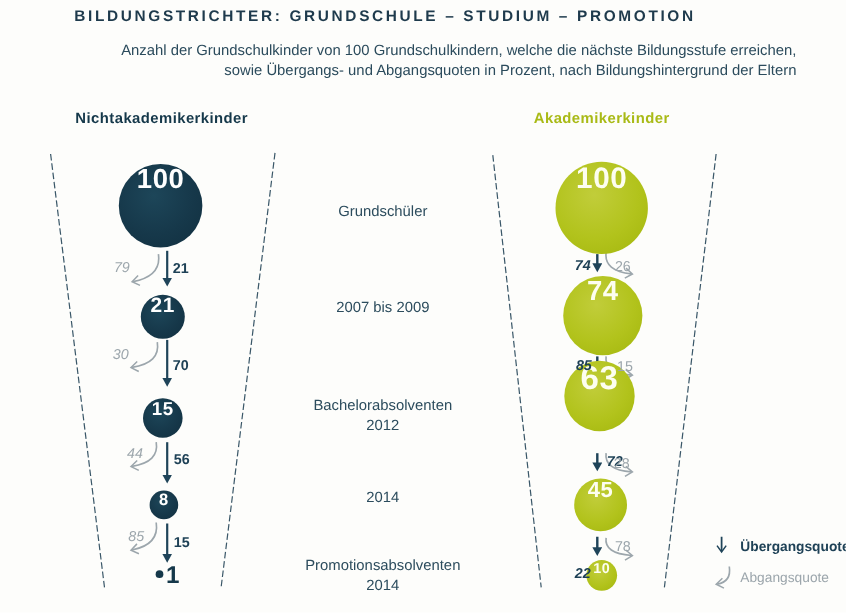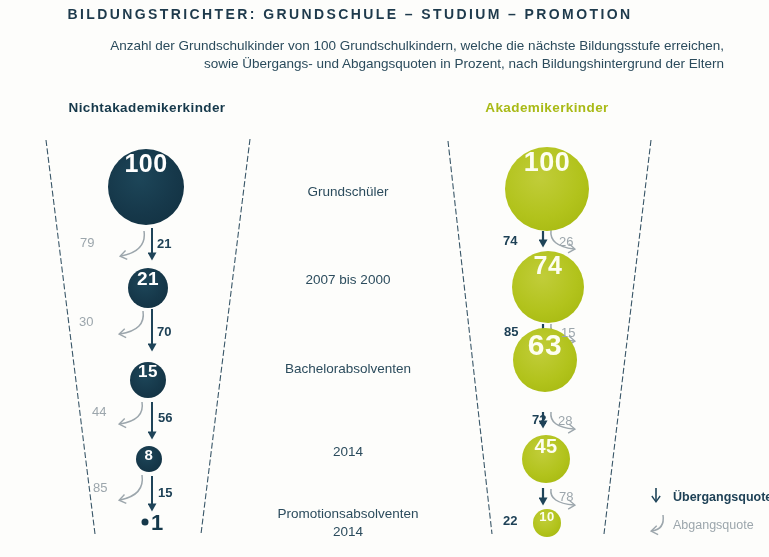--- a/index.html
+++ b/index.html
@@ -24,21 +24,21 @@
   .header.lime{color:#a9ba16;}
   .circle{
     position:absolute;border-radius:50%;display:flex;justify-content:center;
     font-weight:bold;color:#ffffff;letter-spacing:.5px;
   }
   .circle.dark{background:radial-gradient(circle at 42% 38%, #1d4659 0%, #16384a 55%, #112f3f 100%);}
   .circle.lime{background:radial-gradient(circle at 42% 36%, #c1cd3a 0%, #b2c31c 55%, #a2b50c 100%);color:#fdfef0;}
   .tlabel{position:absolute;font-size:13px;line-height:15px;}
   .tlabel.gray{color:#9ca6ac;}
   .tlabel.darkb{color:#1e4156;font-weight:bold;}
-  .ra{text-align:left;}
+  .ra{text-align:right;font-style:italic;}
   .stage{
     position:absolute;left:250px;width:196px;text-align:center;
     font-size:13.5px;line-height:18px;color:#2c4c5d;
   }
   .one-label{
     position:absolute;left:151px;top:510px;font-size:22px;font-weight:bold;color:#15384a;
   }
   .legend-label{position:absolute;font-size:12.5px;line-height:15px;}
   .legend-label.darkb{color:#1e4156;font-weight:bold;}
   .legend-label.gray{color:#9ca6ac;}
@@ -156,24 +156,25 @@
   <div class="tlabel darkb ra" style="left:532px;top:412px;width:34px">72</div>
   <div class="tlabel gray" style="left:558px;top:413px">28</div>
   <div class="tlabel darkb ra" style="left:503px;top:513px;width:34px">22</div>
   <div class="tlabel gray" style="left:559px;top:489px">78</div>
 
   <div class="stage" style="top:183px">
     <div>Grundschüler</div>
     <div></div>
   </div>
   <div class="stage" style="top:271px">
-    <div>2007 bis 2000</div>
+    <div>2007 bis 2009</div>
   </div>
   <div class="stage" style="top:360px">
     <div>Bachelorabsolventen</div>
+    <div>2012</div>
   </div>
   <div class="stage" style="top:443px">
     <div>2014</div>
   </div>
   <div class="stage" style="top:505px">
     <div>Promotionsabsolventen</div>
     <div>2014</div>
   </div>
 
   <div class="legend-label darkb" style="left:673px;top:490px">Übergangsquote</div>

